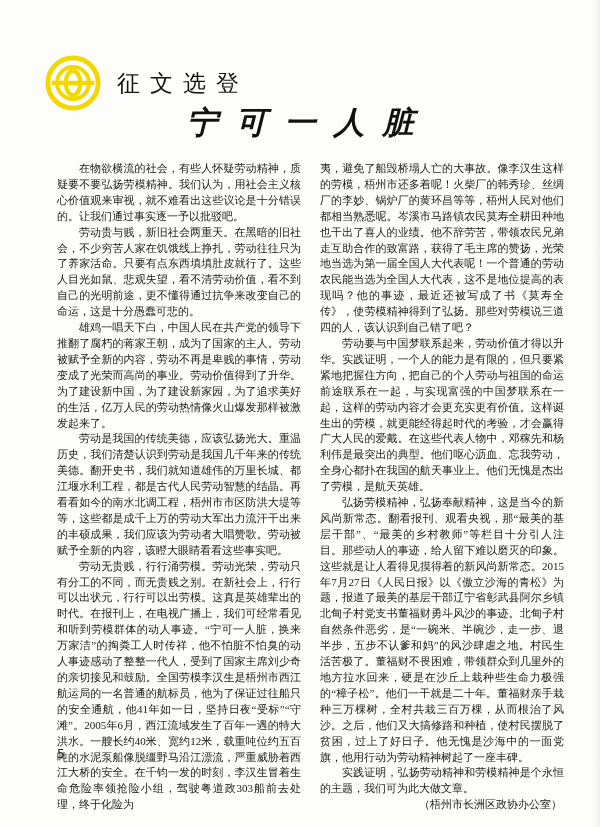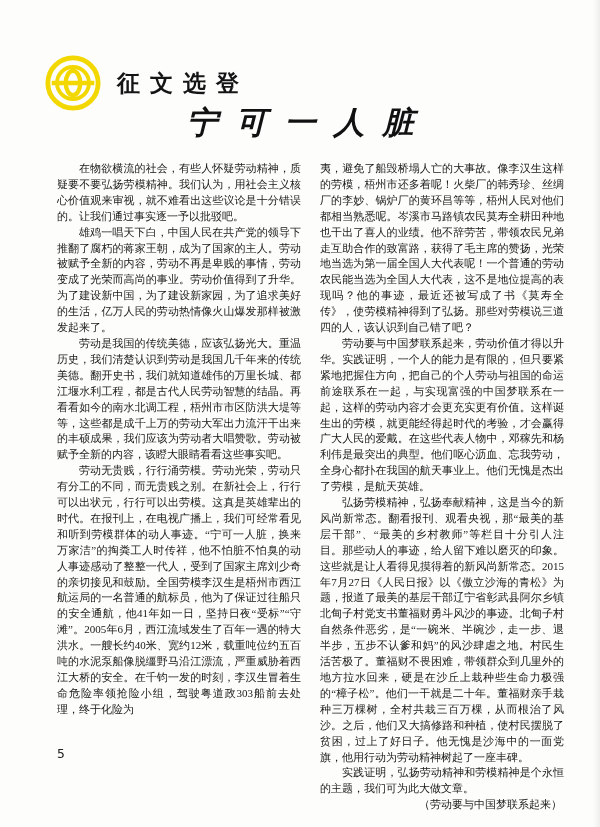--- a/index.html
+++ b/index.html
@@ -20,21 +20,21 @@
     background:linear-gradient(to left, rgba(0,0,0,0.06), rgba(0,0,0,0));
     pointer-events:none;
   }
   .stamp{
     position:absolute;left:44px;top:54px;
     display:flex;align-items:center;gap:15px;
   }
   .logo{width:58px;height:58px;display:block;}
   .stamp-label{
     font-family:"DejaVu Sans","Liberation Sans",sans-serif;
-    font-size:23px;font-weight:bold;letter-spacing:10px;
+    font-size:23px;font-weight:normal;letter-spacing:10px;
     color:#141414;white-space:nowrap;
   }
   .title{
     position:absolute;top:102px;left:0;width:100%;margin:0;
     text-align:center;font-size:31px;font-weight:900;
     letter-spacing:18px;text-indent:18px;color:#111;
     font-style:italic;
   }
   .author{
     position:absolute;top:149px;left:0;width:100%;
@@ -70,28 +70,29 @@
       <line x1="8" y1="30" x2="52" y2="30" stroke="#F2D800" stroke-width="4.5"></line>
     </svg>
     <span class="stamp-label">征文选登</span>
   </div>
 
   <h1 class="title">宁可一人脏</h1>
 
 
   <div class="col col-left">
     <p>在物欲横流的社会，有些人怀疑劳动精神，质疑要不要弘扬劳模精神。我们认为，用社会主义核心价值观来审视，就不难看出这些议论是十分错误的。让我们通过事实逐一予以批驳吧。</p>
+    <p>劳动贵与贱，新旧社会两重天。在黑暗的旧社会，不少穷苦人家在饥饿线上挣扎，劳动往往只为了养家活命。只要有点东西填填肚皮就行了。这些人目光如鼠、悲观失望，看不清劳动价值，看不到自己的光明前途，更不懂得通过抗争来改变自己的命运，这是十分愚蠢可悲的。</p>
     <p>雄鸡一唱天下白，中国人民在共产党的领导下推翻了腐朽的蒋家王朝，成为了国家的主人。劳动被赋予全新的内容，劳动不再是卑贱的事情，劳动变成了光荣而高尚的事业。劳动价值得到了升华。为了建设新中国，为了建设新家园，为了追求美好的生活，亿万人民的劳动热情像火山爆发那样被激发起来了。</p>
     <p>劳动是我国的传统美德，应该弘扬光大。重温历史，我们清楚认识到劳动是我国几千年来的传统美德。翻开史书，我们就知道雄伟的万里长城、都江堰水利工程，都是古代人民劳动智慧的结晶。再看看如今的南水北调工程，梧州市市区防洪大堤等等，这些都是成千上万的劳动大军出力流汗干出来的丰硕成果，我们应该为劳动者大唱赞歌。劳动被赋予全新的内容，该瞪大眼睛看看这些事实吧。</p>
     <p>劳动无贵贱，行行涌劳模。劳动光荣，劳动只有分工的不同，而无贵贱之别。在新社会上，行行可以出状元，行行可以出劳模。这真是英雄辈出的时代。在报刊上，在电视广播上，我们可经常看见和听到劳模群体的动人事迹。“宁可一人脏，换来万家洁”的掏粪工人时传祥，他不怕脏不怕臭的动人事迹感动了整整一代人，受到了国家主席刘少奇的亲切接见和鼓励。全国劳模李汉生是梧州市西江航运局的一名普通的航标员，他为了保证过往船只的安全通航，他41年如一日，坚持日夜“受标”“守滩”。2005年6月，西江流域发生了百年一遇的特大洪水。一艘长约40米、宽约12米，载重吨位约五百吨的水泥泵船像脱缰野马沿江漂流，严重威胁着西江大桥的安全。在千钧一发的时刻，李汉生冒着生命危险率领抢险小组，驾驶粤道政303船前去处理，终于化险为</p>
   </div>
 
   <div class="col col-right">
     <p class="cont">夷，避免了船毁桥塌人亡的大事故。像李汉生这样的劳模，梧州市还多着呢！火柴厂的韩秀珍、丝绸厂的李妙、锅炉厂的黄环昌等等，梧州人民对他们都相当熟悉呢。岑溪市马路镇农民莫寿全耕田种地也干出了喜人的业绩。他不辞劳苦，带领农民兄弟走互助合作的致富路，获得了毛主席的赞扬，光荣地当选为第一届全国人大代表呢！一个普通的劳动农民能当选为全国人大代表，这不是地位提高的表现吗？他的事迹，最近还被写成了书《莫寿全传》，使劳模精神得到了弘扬。那些对劳模说三道四的人，该认识到自己错了吧？</p>
     <p>劳动要与中国梦联系起来，劳动价值才得以升华。实践证明，一个人的能力是有限的，但只要紧紧地把握住方向，把自己的个人劳动与祖国的命运前途联系在一起，与实现富强的中国梦联系在一起，这样的劳动内容才会更充实更有价值。这样诞生出的劳模，就更能经得起时代的考验，才会赢得广大人民的爱戴。在这些代表人物中，邓稼先和杨利伟是最突出的典型。他们呕心沥血、忘我劳动，全身心都扑在我国的航天事业上。他们无愧是杰出了劳模，是航天英雄。</p>
     <p>弘扬劳模精神，弘扬奉献精神，这是当今的新风尚新常态。翻看报刊、观看央视，那“最美的基层干部”、“最美的乡村教师”等栏目十分引人注目。那些动人的事迹，给人留下难以磨灭的印象。这些就是让人看得见摸得着的新风尚新常态。2015年7月27日《人民日报》以《傲立沙海的青松》为题，报道了最美的基层干部辽宁省彰武县阿尔乡镇北甸子村党支书董福财勇斗风沙的事迹。北甸子村自然条件恶劣，是“一碗米、半碗沙，走一步、退半步，五步不认爹和妈”的风沙肆虐之地。村民生活苦极了。董福财不畏困难，带领群众到几里外的地方拉水回来，硬是在沙丘上栽种些生命力极强的“樟子松”。他们一干就是二十年。董福财亲手栽种三万棵树，全村共栽三百万棵，从而根治了风沙。之后，他们又大搞修路和种植，使村民摆脱了贫困，过上了好日子。他无愧是沙海中的一面党旗，他用行动为劳动精神树起了一座丰碑。</p>
     <p>实践证明，弘扬劳动精神和劳模精神是个永恒的主题，我们可为此大做文章。</p>
-    <p class="byline">（劳动要与中国梦联系起来）</p>
+    <p class="byline">（梧州市长洲区政协办公室）</p>
   </div>
 
   <div class="page-number">5</div>
 
 </div>
 
 </body></html>

